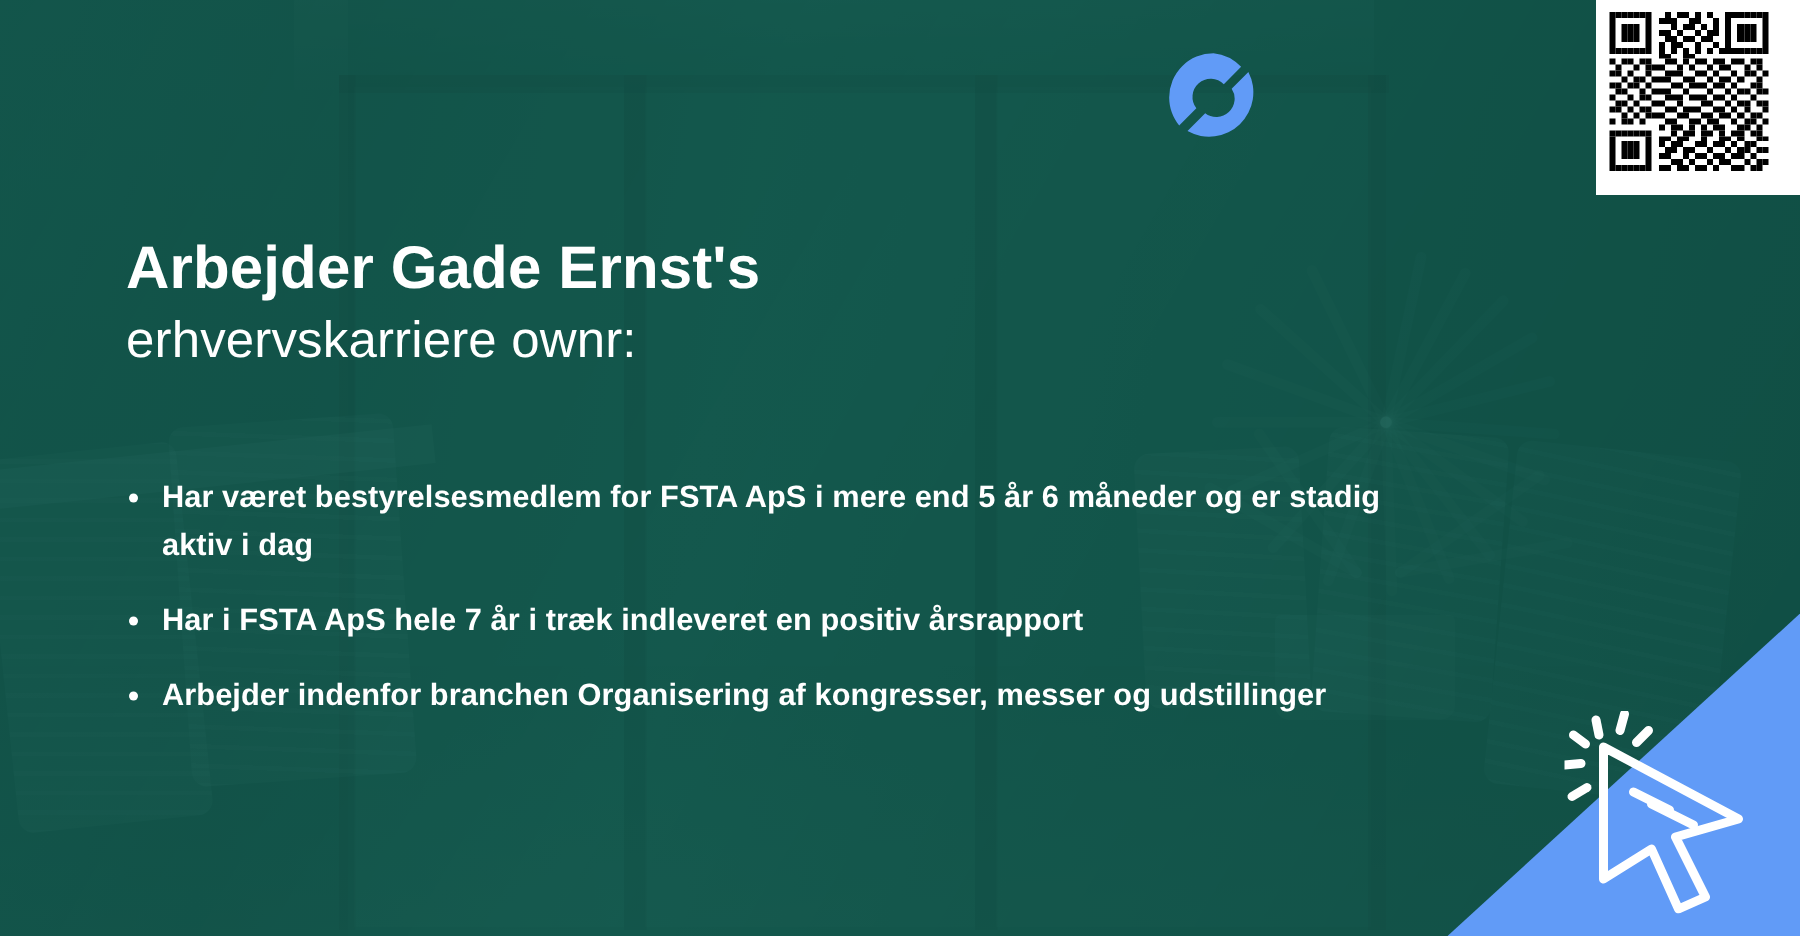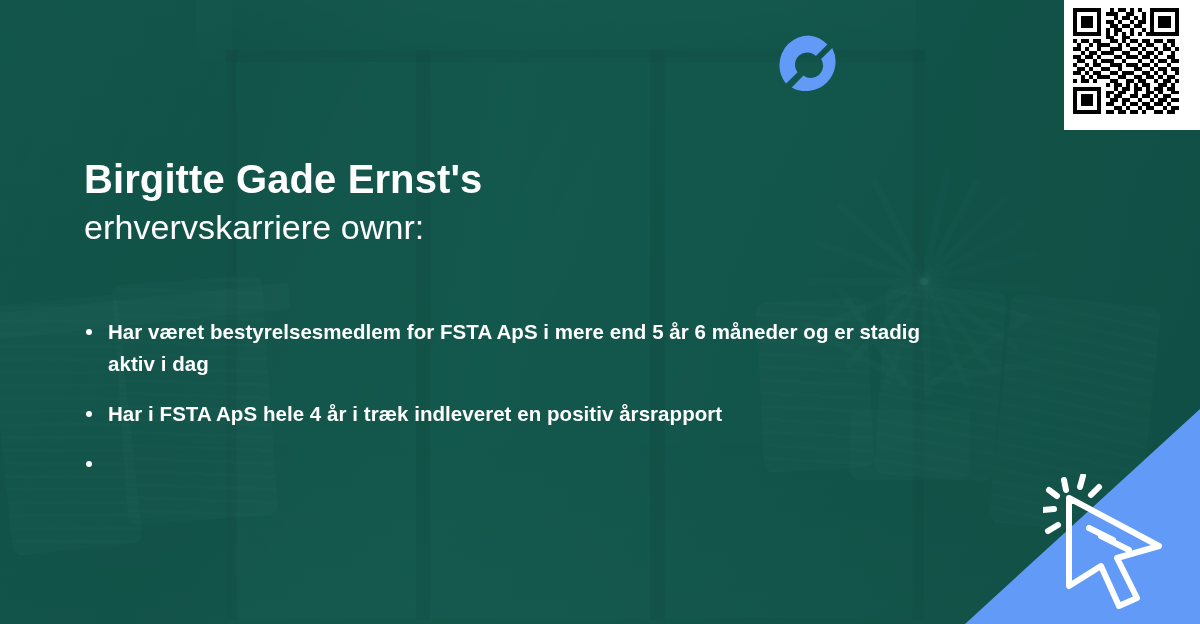--- a/index.html
+++ b/index.html
@@ -1074,35 +1074,36 @@
         <i style="background: transparent;"></i>
         <i style="background: transparent;"></i>
         <i style="background: transparent;"></i>
         <i style="background: transparent;"></i>
         <i style="background: transparent;"></i>
         <i style="background: transparent;"></i>
       </div>
   </div>
 
   <div class="headline">
-    <div class="line1">Birgitte Gade Ernst's</div>
+    <div class="line1">Arbejder Gade Ernst's</div>
     <div class="line2">erhvervskarriere ownr:</div>
   </div>
 
   <div class="bullets">
     <div class="bullet">
       <span class="dot"></span>
       <span>Har været bestyrelsesmedlem for FSTA ApS i mere end 5 år 6 måneder og er stadig aktiv i dag</span>
     </div>
     <div class="bullet">
       <span class="dot"></span>
-      <span>Har i FSTA ApS hele 4 år i træk indleveret en positiv årsrapport</span>
+      <span>Har i FSTA ApS hele 7 år i træk indleveret en positiv årsrapport</span>
     </div>
     <div class="bullet">
       <span class="dot"></span>
+      <span>Arbejder indenfor branchen Organisering af kongresser, messer og udstillinger</span>
     </div>
   </div>
 
   <div class="corner">
     <div class="corner-tri"></div>
     <svg class="cursor-icon" viewBox="0 0 130 135" aria-hidden="true">
       <g fill="none" stroke="#ffffff" stroke-width="6" stroke-linecap="round" stroke-linejoin="round">
         <path d="M26 24 L116 72 L74 84 L94 124 L76 132 L58 92 L26 112 Z"></path>
         <line x1="46" y1="54" x2="70" y2="66"></line>
         <line x1="58" y1="62" x2="86" y2="76"></line>

